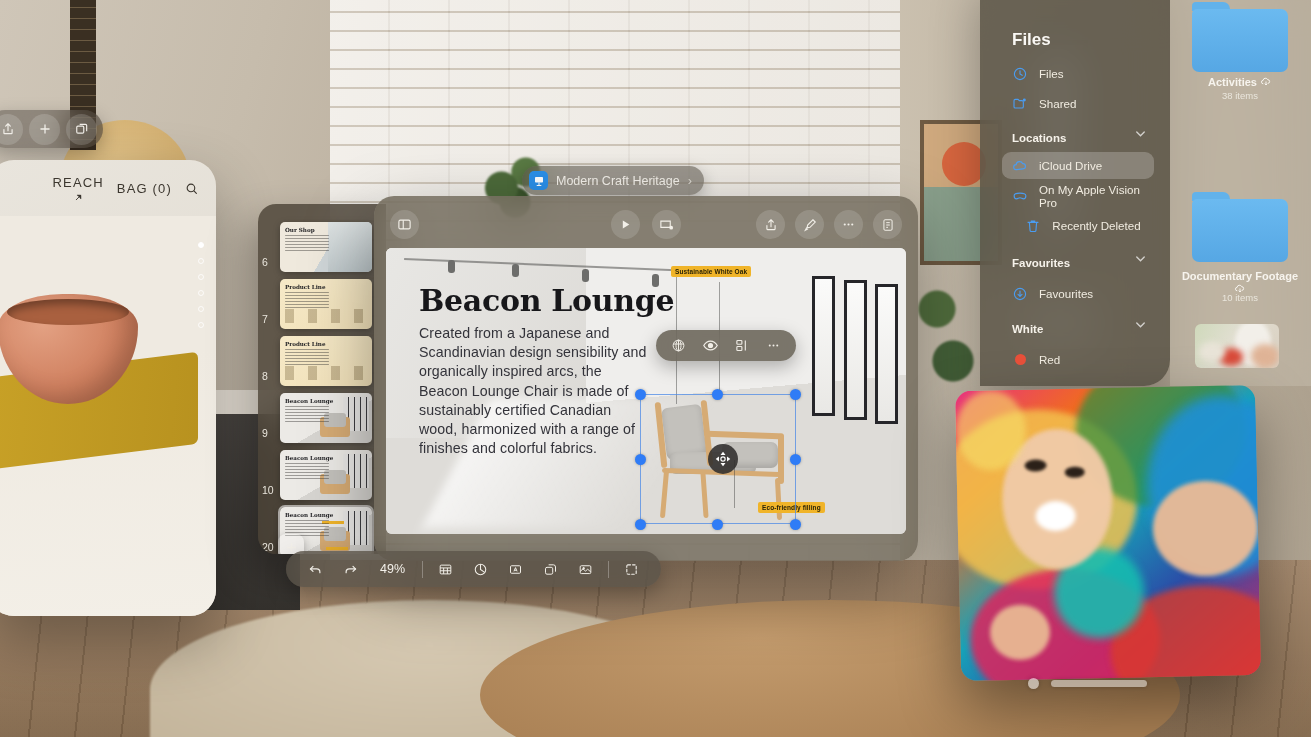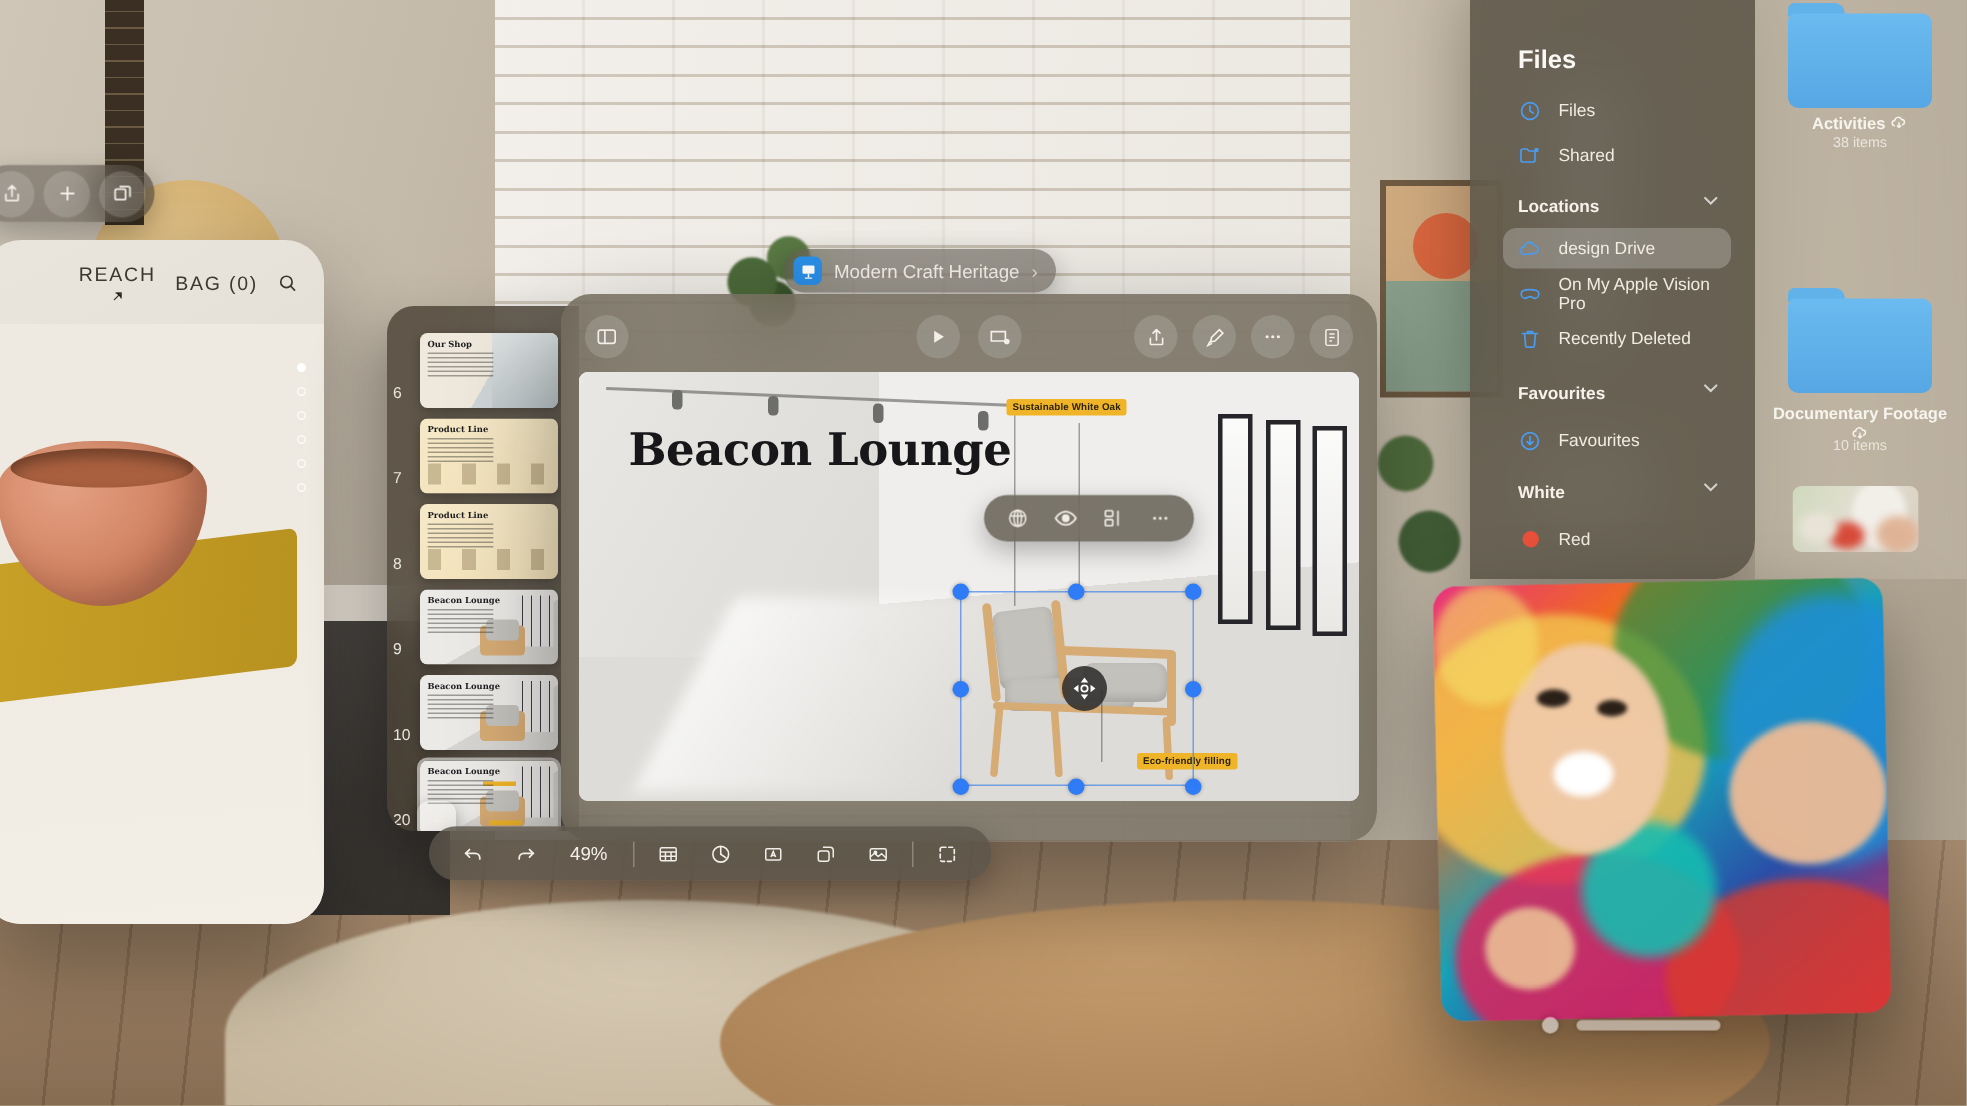--- a/index.html
+++ b/index.html
@@ -488,20 +488,21 @@
       <div class="g-light" style="left:62px"></div>
       <div class="g-light" style="left:126px;top:16px"></div>
       <div class="g-light" style="left:196px;top:21px"></div>
       <div class="g-light" style="left:266px;top:26px"></div>
       <div class="g-win" style="left:426px"></div>
       <div class="g-win" style="left:458px;top:32px"></div>
       <div class="g-win" style="left:489px;top:36px"></div>
       <div class="g-sun"></div>
 
       <div class="slide-title">Beacon Lounge</div>
+      <div class="slide-body">Created from a Japanese and Scandinavian design sensibility and organically inspired arcs, the Beacon Lounge Chair is made of sustainably certified Canadian wood, harmonized with a range of finishes and colorful fabrics.</div>
 
       <div id="chair">
         <div class="ch-cushion" style="left:22px;top:8px;width:40px;height:52px;transform:rotate(-7deg)"></div>
         <div class="ch-cushion" style="left:28px;top:54px;width:86px;height:22px;"></div>
         <div class="ch-cushion" style="left:80px;top:44px;width:56px;height:26px;border-radius:7px"></div>
         <div class="ch-wood" style="left:16px;top:4px;width:6px;height:66px;transform:rotate(-6deg)"></div>
         <div class="ch-wood" style="left:62px;top:2px;width:6px;height:66px;transform:rotate(-6deg)"></div>
         <div class="ch-wood" style="left:62px;top:34px;width:80px;height:6px;transform:rotate(2deg)"></div>
         <div class="ch-wood" style="left:136px;top:36px;width:6px;height:50px"></div>
         <div class="ch-wood" style="left:20px;top:72px;width:122px;height:5px;transform:rotate(2deg)"></div>
@@ -649,31 +650,31 @@
           <svg class="ico" width="15" height="15" viewBox="0 0 24 24" fill="none" stroke="currentColor" stroke-width="2.2" stroke-linecap="round">
             <path d="M6 9.5l6 6 6-6"></path>
           </svg>
         </div>
         <div class="f-row active" style="top: 178px;">
           <span class="ficon">
             <svg class="ico" width="16" height="16" viewBox="0 0 24 24">
               <path d="M6.5 17.5a3.8 3.8 0 01-.3-7.6 5.2 5.2 0 019.9-1.4 3.9 3.9 0 01.4 7.8z" fill="none" stroke="currentColor" stroke-width="1.7"></path>
             </svg>
           </span>
-          <span>design Drive</span>
+          <span>iCloud Drive</span>
         </div>
         <div class="f-row" style="top: 208px;">
           <span class="ficon">
             <svg class="ico" width="16" height="16" viewBox="0 0 24 24">
               <path d="M3.2 11.5c0-2.6 3.4-3.8 8.8-3.8s8.8 1.2 8.8 3.8c0 2.5-1.6 4.8-3.7 4.8-1.9 0-3.1-1.6-5.1-1.6s-3.2 1.6-5.1 1.6c-2.1 0-3.7-2.3-3.7-4.8z" fill="none" stroke="currentColor" stroke-width="1.7"></path>
             </svg>
           </span>
           <span>On My Apple Vision Pro</span>
         </div>
-        <div class="f-row" style="top: 238px;">
+        <div class="f-row" style="top: 238px; justify-content: center;">
           <span class="ficon">
             <svg class="ico" width="16" height="16" viewBox="0 0 24 24">
               <path d="M4.5 6.5h15M9.5 6.5V4.6h5v1.9M6.6 6.5l1 12.2a1.6 1.6 0 001.6 1.5h5.6a1.6 1.6 0 001.6-1.5l1-12.2" fill="none" stroke="currentColor" stroke-width="1.7" stroke-linecap="round"></path>
             </svg>
           </span>
           <span>Recently Deleted</span>
         </div>
         <div class="f-head" style="top: 283px;">Favourites</div>
         <div class="f-chev" style="position: absolute; right: 22px; top: 277px;">
           <svg class="ico" width="15" height="15" viewBox="0 0 24 24" fill="none" stroke="currentColor" stroke-width="2.2" stroke-linecap="round">

